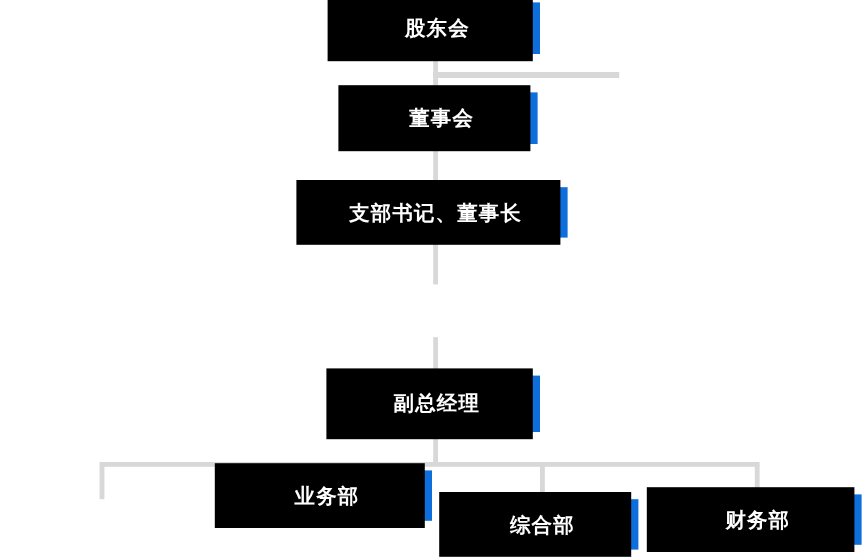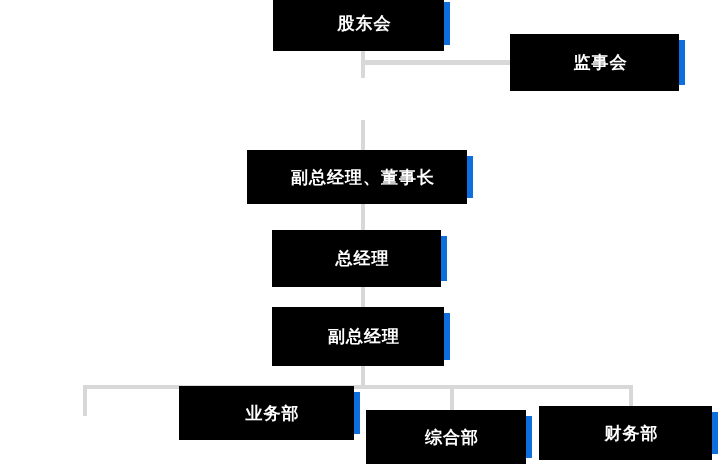--- a/index.html
+++ b/index.html
@@ -57,28 +57,25 @@
     <div class="connector" style="left: 361px; top: 281px; width: 4px; height: 33px;"></div>
     <div class="connector" style="left: 361px; top: 360px; width: 4px; height: 28px;"></div>
     <div class="connector" style="left: 83px; top: 385px; width: 550px; height: 4px;"></div>
     <div class="connector" style="left: 83px; top: 388px; width: 4px; height: 28px;"></div>
     <div class="connector" style="left: 270px; top: 388px; width: 4px; height: 28px;"></div>
     <div class="connector" style="left: 450px; top: 388px; width: 4px; height: 28px;"></div>
     <div class="connector" style="left: 629px; top: 388px; width: 4px; height: 28px;"></div>
     <div class="node" style="left: 279px; top: 2px; width: 171px; height: 43px;">
       <span class="node-label">股东会</span>
     </div>
-    <div class="node" style="left: 516px; top: 40px; width: 169px; height: 45px;">
-      <span class="node-label">监事会</span>
+    <div class="node" style="left: 288px; top: 77px; width: 160px; height: 43px;">
+      <span class="node-label">董事会</span>
     </div>
     <div class="node" style="left: 253px; top: 156px; width: 220px; height: 42px;">
-      <span class="node-label">副总经理、董事长</span>
-    </div>
-    <div class="node" style="left: 278px; top: 236px; width: 169px; height: 45px;">
-      <span class="node-label">总经理</span>
+      <span class="node-label">支部书记、董事长</span>
     </div>
     <div class="node" style="left: 278px; top: 313px; width: 172px; height: 47px;">
       <span class="node-label">副总经理</span>
     </div>
     <div class="node" style="left: 185px; top: 392px; width: 175px; height: 42px;">
       <span class="node-label">业务部</span>
     </div>
     <div class="node" style="left: 372px; top: 416px; width: 160px; height: 42px;">
       <span class="node-label">综合部</span>
     </div>

